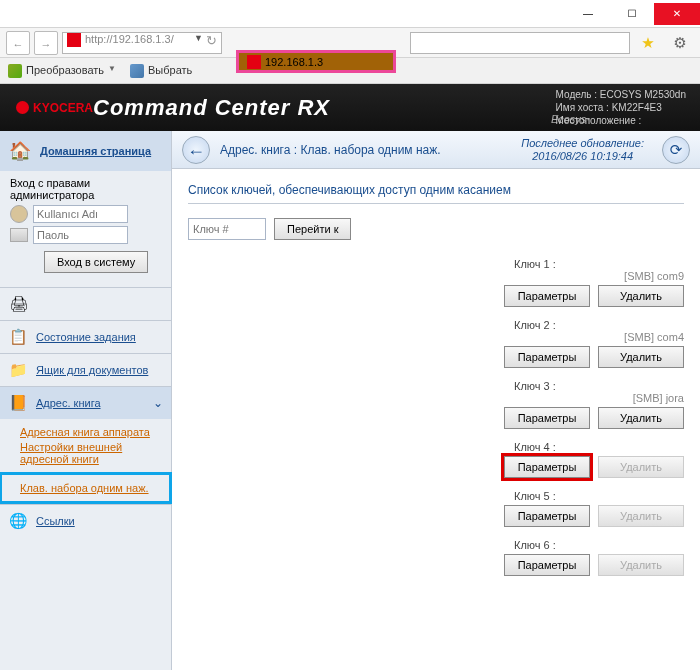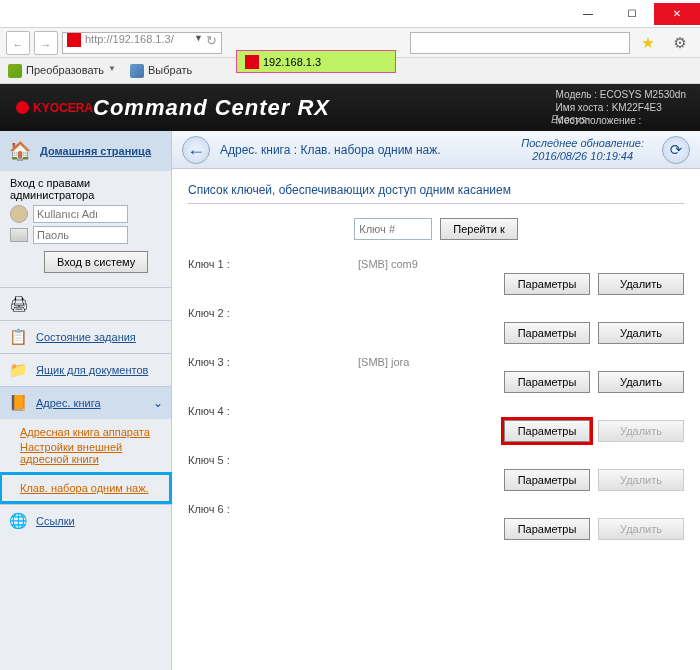--- a/index.html
+++ b/index.html
@@ -11,21 +11,21 @@
 .winbtn.min { background: #fff; }
 .winbtn.max { background: #fff; }
 .winbtn.close { background: #e81123; color: #fff; width: 46px; }
 
 
 .addrbar { height: 30px; background: #f5f5f5; border-bottom: 1px solid #d4d4d4; display: flex; align-items: center; padding: 0 6px; gap: 4px; }
 .navbtn { width: 24px; height: 24px; border: 1px solid #bbb; border-radius: 2px; background: #fff; display: flex; align-items: center; justify-content: center; color: #888; }
 .urlbox { flex: 1; height: 22px; border: 1px solid #b5b5b5; background: #fff; display: flex; align-items: flex-start; padding: 0 24px 0 4px; color: #888; font-size: 11px; position: relative; max-width: 160px; }
 .kico { width: 14px; height: 14px; background: #e40012; margin-right: 4px; display: inline-block; }
 .tabico { width: 14px; height: 14px; background: #e40012; margin-right: 4px; display: inline-block; }
-.tab { display: flex; align-items: center; height: 23px; border: 1px solid #ec4899; background: #bef264; padding: 0 8px; font-size: 11px; margin-left: 10px; width: 160px; margin-top: 38px; }
+.tab { display: flex; align-items: center; height: 23px; border: 3px solid #ec4899; background: #a16207; padding: 0 8px; font-size: 11px; margin-left: 10px; width: 160px; margin-top: 38px; }
 .arrow { position: absolute; right: 18px; color: #555; font-size: 9px; }
 .xrl { position: absolute; right: 4px; color: #999; font-size: 13px; }
 .searchbox { flex: 1; border: 1px solid #b5b5b5; height: 22px; background: #fff; margin-left: 10px; }
 .starbtn { width: 28px; height: 22px; color: #f0c419; display: flex; align-items: center; justify-content: center; font-size: 15px; }
 
 
 .favbar { height: 26px; background: #f1f1f1; border-bottom: 1px solid #d4d4d4; display: flex; align-items: center; padding: 0 8px; gap: 14px; font-size: 11px; }
 .favitem { display: flex; align-items: flex-start; gap: 4px; color: #333; }
 .favico { width: 14px; height: 14px; background: linear-gradient(135deg,#8a2,#5a1); border-radius: 2px; display: inline-block; }
 .arrowd { font-size: 8px; color: #666; }
@@ -68,25 +68,25 @@
 
 .chead { height: 38px; background: linear-gradient(#f4f8fd,#dde7f3); border-bottom: 1px solid #c2cad5; display: flex; align-items: center; padding: 0 10px; gap: 10px; }
 .backbtn { width: 28px; height: 28px; border-radius: 50%; background: radial-gradient(#eef5fd,#c5d7ef); border: 1px solid #9ab; display: flex; align-items: center; justify-content: center; color: #1a4e8f; font-size: 18px; font-weight: bold; }
 .crumb { color: #1a4e8f; font-size: 12px; flex: 1; }
 .updated { color: #1a4e8f; font-size: 11px; font-style: italic; text-align: center; margin-right: 8px; line-height: 13px; }
 .refreshbtn { width: 28px; height: 28px; border-radius: 50%; background: radial-gradient(#eef5fd,#c5d7ef); border: 1px solid #9ab; display: flex; align-items: center; justify-content: center; color: #1a4e8f; font-size: 15px; }
 
 
 .cbody { padding: 14px 16px; }
 .listtitle { color: #1a4e8f; font-size: 12px; border-bottom: 1px solid #c2cad5; padding-bottom: 6px; margin-bottom: 14px; }
-.searchrow { display: flex; justify-content: center; gap: 8px; margin-bottom: 18px; }
+.searchrow { display: flex; justify-content: flex-start; gap: 8px; margin-bottom: 18px; }
 .keyinput { width: 78px; height: 22px; border: 1px solid #a9b5c7; padding: 2px 4px; font-size: 11px; color: #999; }
 .gobtn { height: 22px; border: 1px solid #888; background: linear-gradient(#f8f8f8,#e0e0e0); font-size: 11px; padding: 0 12px; }
 
-.keyrow { display: flex; align-items: flex-end; margin-bottom: 3px; }
+.keyrow { display: flex; align-items: flex-end; margin-bottom: 3px; flex-direction: column; }
 .keylabel { width: 170px; color: #444; font-size: 11px; }
 .keyval { flex: 1; color: #888; font-size: 11px; }
 .btnrow { display: flex; justify-content: flex-end; gap: 8px; margin-bottom: 12px; }
 .pbtn { height: 22px; width: 86px; border: 1px solid #888; background: linear-gradient(#f8f8f8,#e0e0e0); font-size: 11px; }
 .pbtn.disabled { color: #aaa; border-color: #ccc; }
 .pbtn.hilite { outline: 3px solid #d00; }
 </style>
 </head>
 <body>
 
@@ -209,20 +209,21 @@
           <div class="keyrow">
             <span class="keylabel">Ключ 1 :</span>
             <span class="keyval">[SMB] com9</span>
           </div>
           <div class="btnrow">
             <button class="pbtn">Параметры</button>
             <button class="pbtn">Удалить</button>
           </div>
           <div class="keyrow">
             <span class="keylabel">Ключ 2 :</span>
+            <span class="keyval">[SMB] com4</span>
           </div>
           <div class="btnrow">
             <button class="pbtn">Параметры</button>
             <button class="pbtn">Удалить</button>
           </div>
           <div class="keyrow">
             <span class="keylabel">Ключ 3 :</span>
             <span class="keyval">[SMB] jora</span>
           </div>
           <div class="btnrow">

